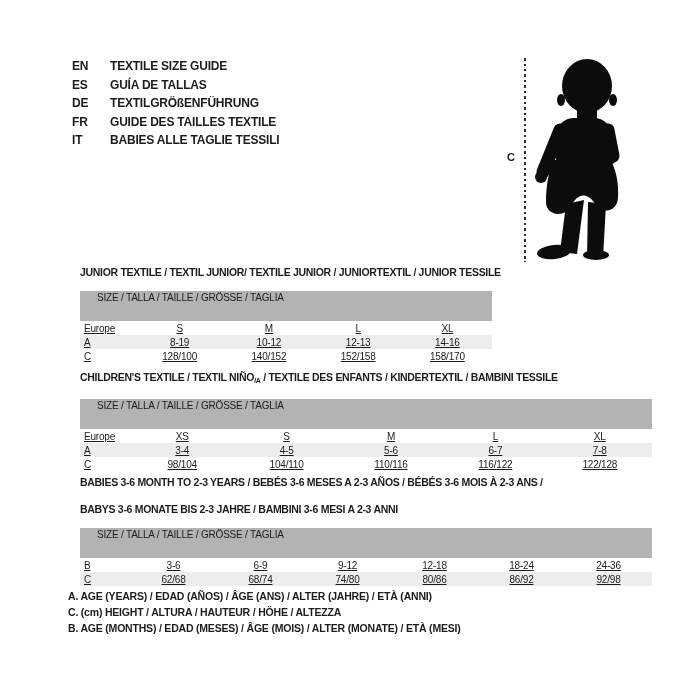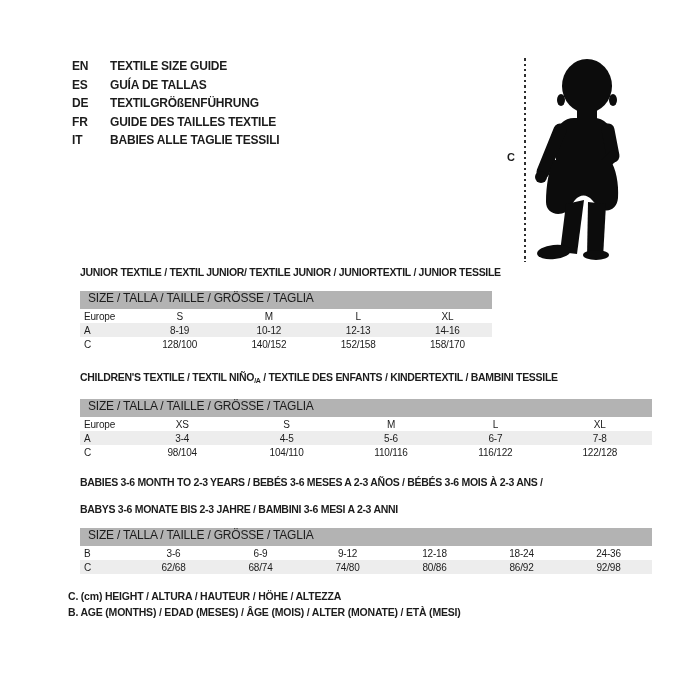--- a/index.html
+++ b/index.html
@@ -71,43 +71,44 @@
     line-height: 17px;
     margin-bottom: 10px;
     white-space: nowrap;
   }
   .sec-title .subscript {
     font-size: 7px;
     vertical-align: -2px;
   }
 
   .size-bar {
-    height: 18px;
+    height: 30px;
     line-height: 14px;
-    font-size: 12px;
-    letter-spacing: -0.2px;
-    padding-left: 8px;
+    font-size: 10px;
+    letter-spacing: -0.2px;
+    padding-left: 17px;
     box-sizing: border-box;
   }
 
   table.size-table {
     width: 100%;
     border-collapse: collapse;
     table-layout: fixed;
     font-size: 10px;
     letter-spacing: -0.2px;
   }
   #sec0 col.label-col { width: 55px; }
   #sec1 col.label-col, #sec2 col.label-col { width: 50px; }
   .size-table td {
     height: 14px;
     padding: 0;
     text-align: center;
     white-space: nowrap;
     overflow: hidden;
+    text-decoration: underline;
   }
   .size-table td.row-label {
     text-align: left;
     padding-left: 4px;
   }
 
   
   .notes {
     position: absolute;
     left: 68px;
@@ -277,15 +278,16 @@
             <td>80/86</td>
             <td>86/92</td>
             <td>92/98</td>
           </tr>
         </tbody>
       </table>
     </div>
   </div>
 
 <div class="notes">
+    <div class="note-line">A. AGE (YEARS) / EDAD (AÑOS) / ÂGE (ANS) / ALTER (JAHRE) / ETÀ (ANNI)</div>
     <div class="note-line">C. (cm) HEIGHT / ALTURA / HAUTEUR / HÖHE / ALTEZZA</div>
     <div class="note-line">B. AGE (MONTHS) / EDAD (MESES) / ÂGE (MOIS) / ALTER (MONATE) / ETÀ (MESI)</div>
   </div>
 
 </body></html>

